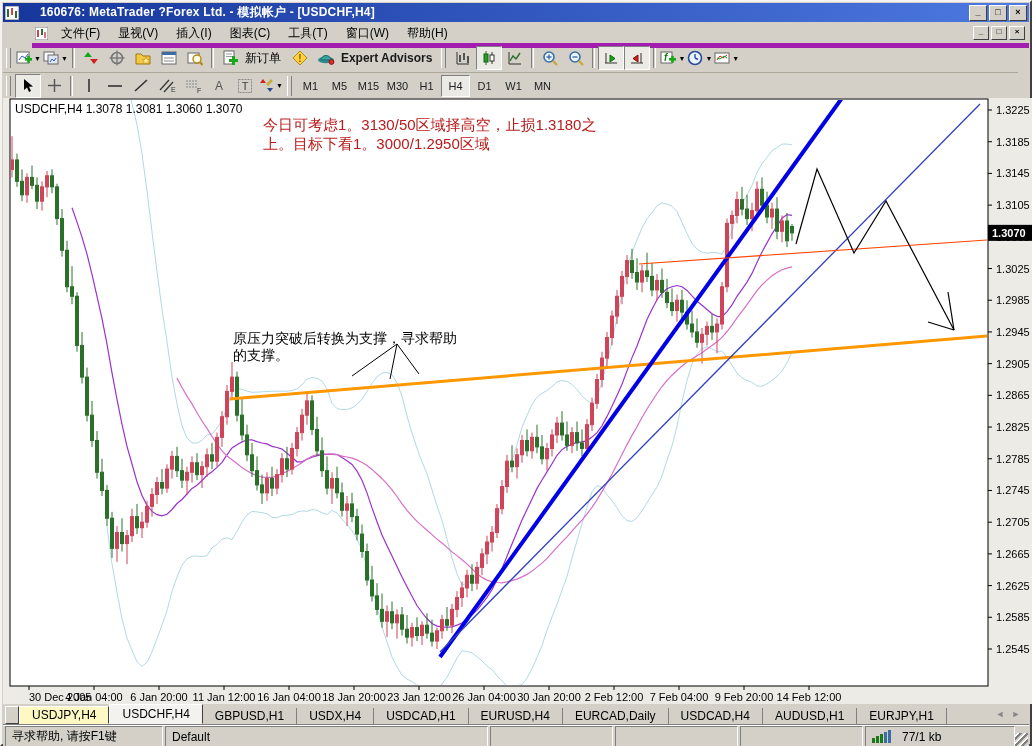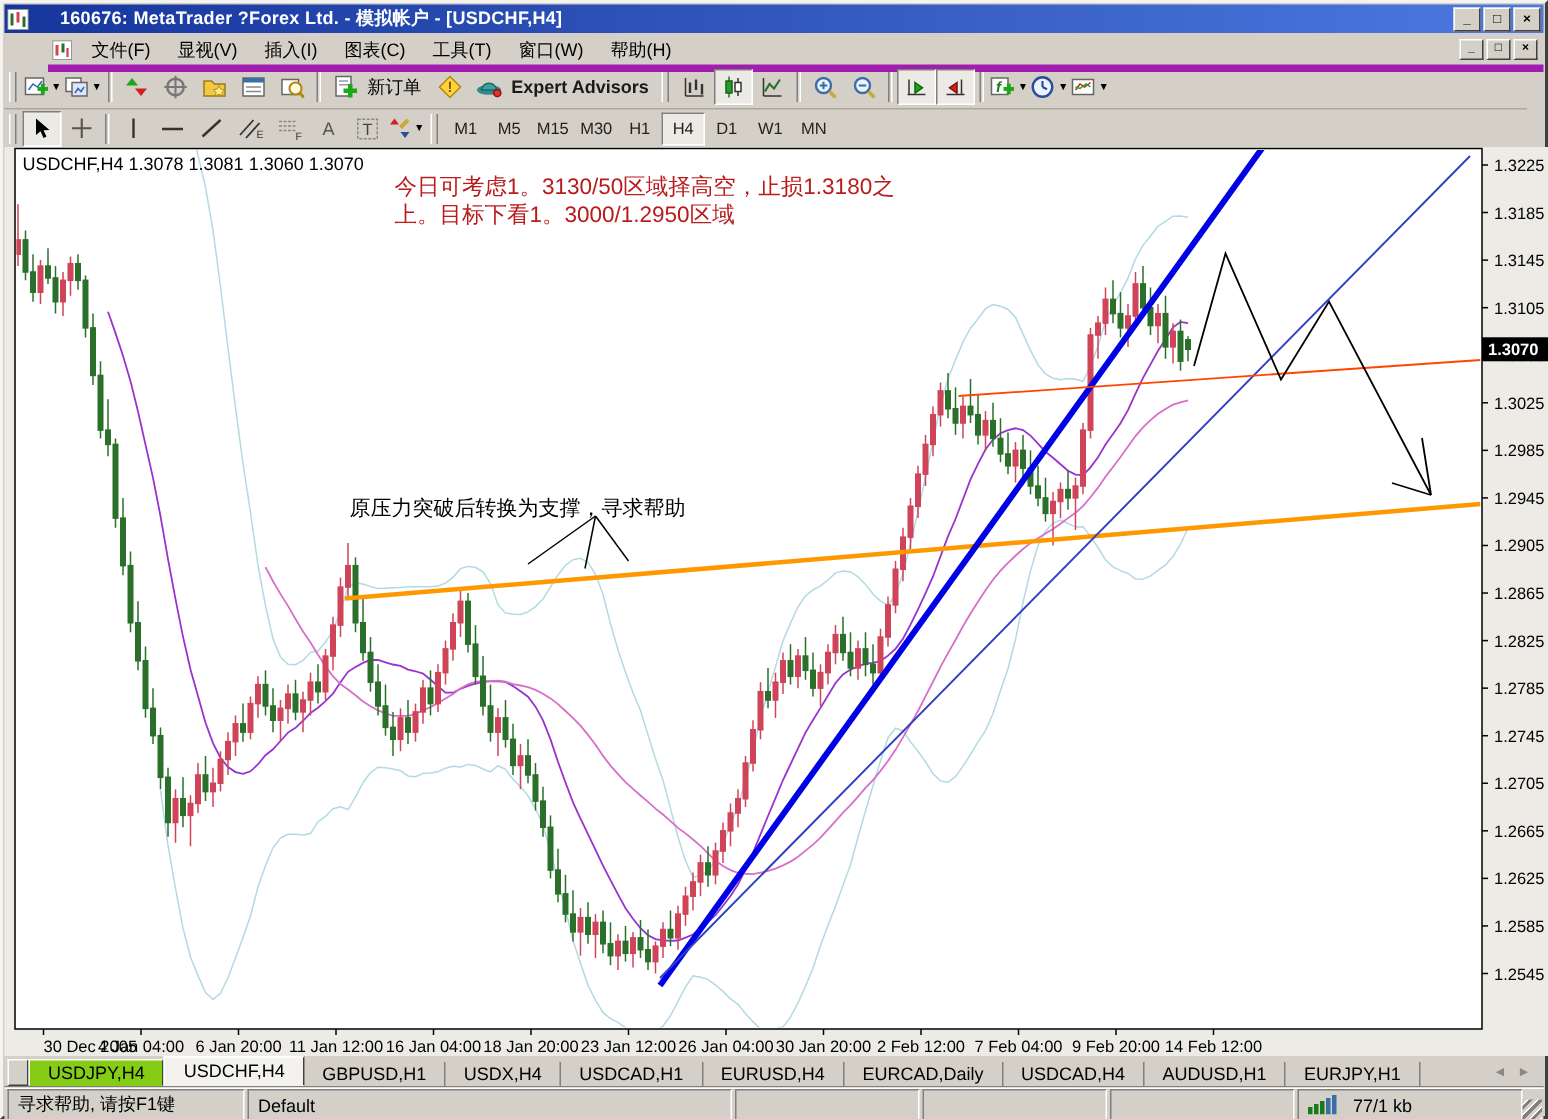--- a/index.html
+++ b/index.html
@@ -44,21 +44,21 @@
   .ohlc-label{position:absolute;left:12px;top:4px;font-size:12px;color:#000;white-space:nowrap;}
   .note-top{position:absolute;left:256px;top:14px;width:372px;height:104px;background:#fff;
     font-size:15px;color:#b91c1c;line-height:19px;padding:3px 4px;box-sizing:border-box;}
   .note-support{position:absolute;left:230px;top:232px;font-size:14px;color:#000;line-height:17px;}
   
   .tabbar{position:absolute;left:1px;right:1px;top:702px;height:20px;background:#d4d0c8;
     display:flex;align-items:flex-end;border-bottom:1px solid #808080;}
   .tabstub{width:12px;height:16px;border:1px solid;border-color:#fff #404040 #404040 #fff;
     margin-left:2px;}
   .tab{font-size:12px;color:#000;height:16px;line-height:16px;padding:0 12px;white-space:nowrap;}
-  .tab.boxed{border:1px solid;border-color:#fff #404040 transparent #fff;background:#84cc16;}
+  .tab.boxed{border:1px solid;border-color:#fff #404040 transparent #fff;background:#fef9c3;}
   .tab.active{background:#f4f2ee;height:18px;line-height:18px;border:1px solid;
     border-color:#fff #404040 transparent #fff;position:relative;z-index:2;}
   .tab.flat{border-right:1px solid #808080;}
   .tabarrows{margin-left:auto;margin-right:6px;display:flex;gap:2px;align-self:center;}
   .tabarrow{font-size:9px;color:#888;width:14px;text-align:center;}
   
   .statusbar{position:absolute;left:1px;right:1px;top:723px;height:21px;background:#d4d0c8;
     border-top:1px solid #fff;display:flex;align-items:center;}
   .spane{height:22px;border:1px solid;border-color:#808080 #fff #fff #808080;
     font-size:12px;color:#000;display:flex;align-items:center;padding:0 6px;
@@ -759,20 +759,21 @@
           <text x="807" y="699" font-size="11" fill="#000" text-anchor="middle">14 Feb 12:00</text>
         </g>
       </svg>
     <div class="ohlc-label">USDCHF,H4  1.3078 1.3081 1.3060 1.3070</div>
     <div class="note-top">
       <div>今日可考虑1。3130/50区域择高空，止损1.3180之</div>
       <div>上。目标下看1。3000/1.2950区域</div>
     </div>
     <div class="note-support">
       <div>原压力突破后转换为支撑，寻求帮助</div>
+      <div>的支撑。</div>
     </div>
   </div>
 
   <div class="tabbar">
     <span class="tabstub"></span>
     <span class="tab boxed">USDJPY,H4</span>
     <span class="tab active">USDCHF,H4</span>
     <span class="tab flat">GBPUSD,H1</span>
     <span class="tab flat">USDX,H4</span>
     <span class="tab flat">USDCAD,H1</span>

